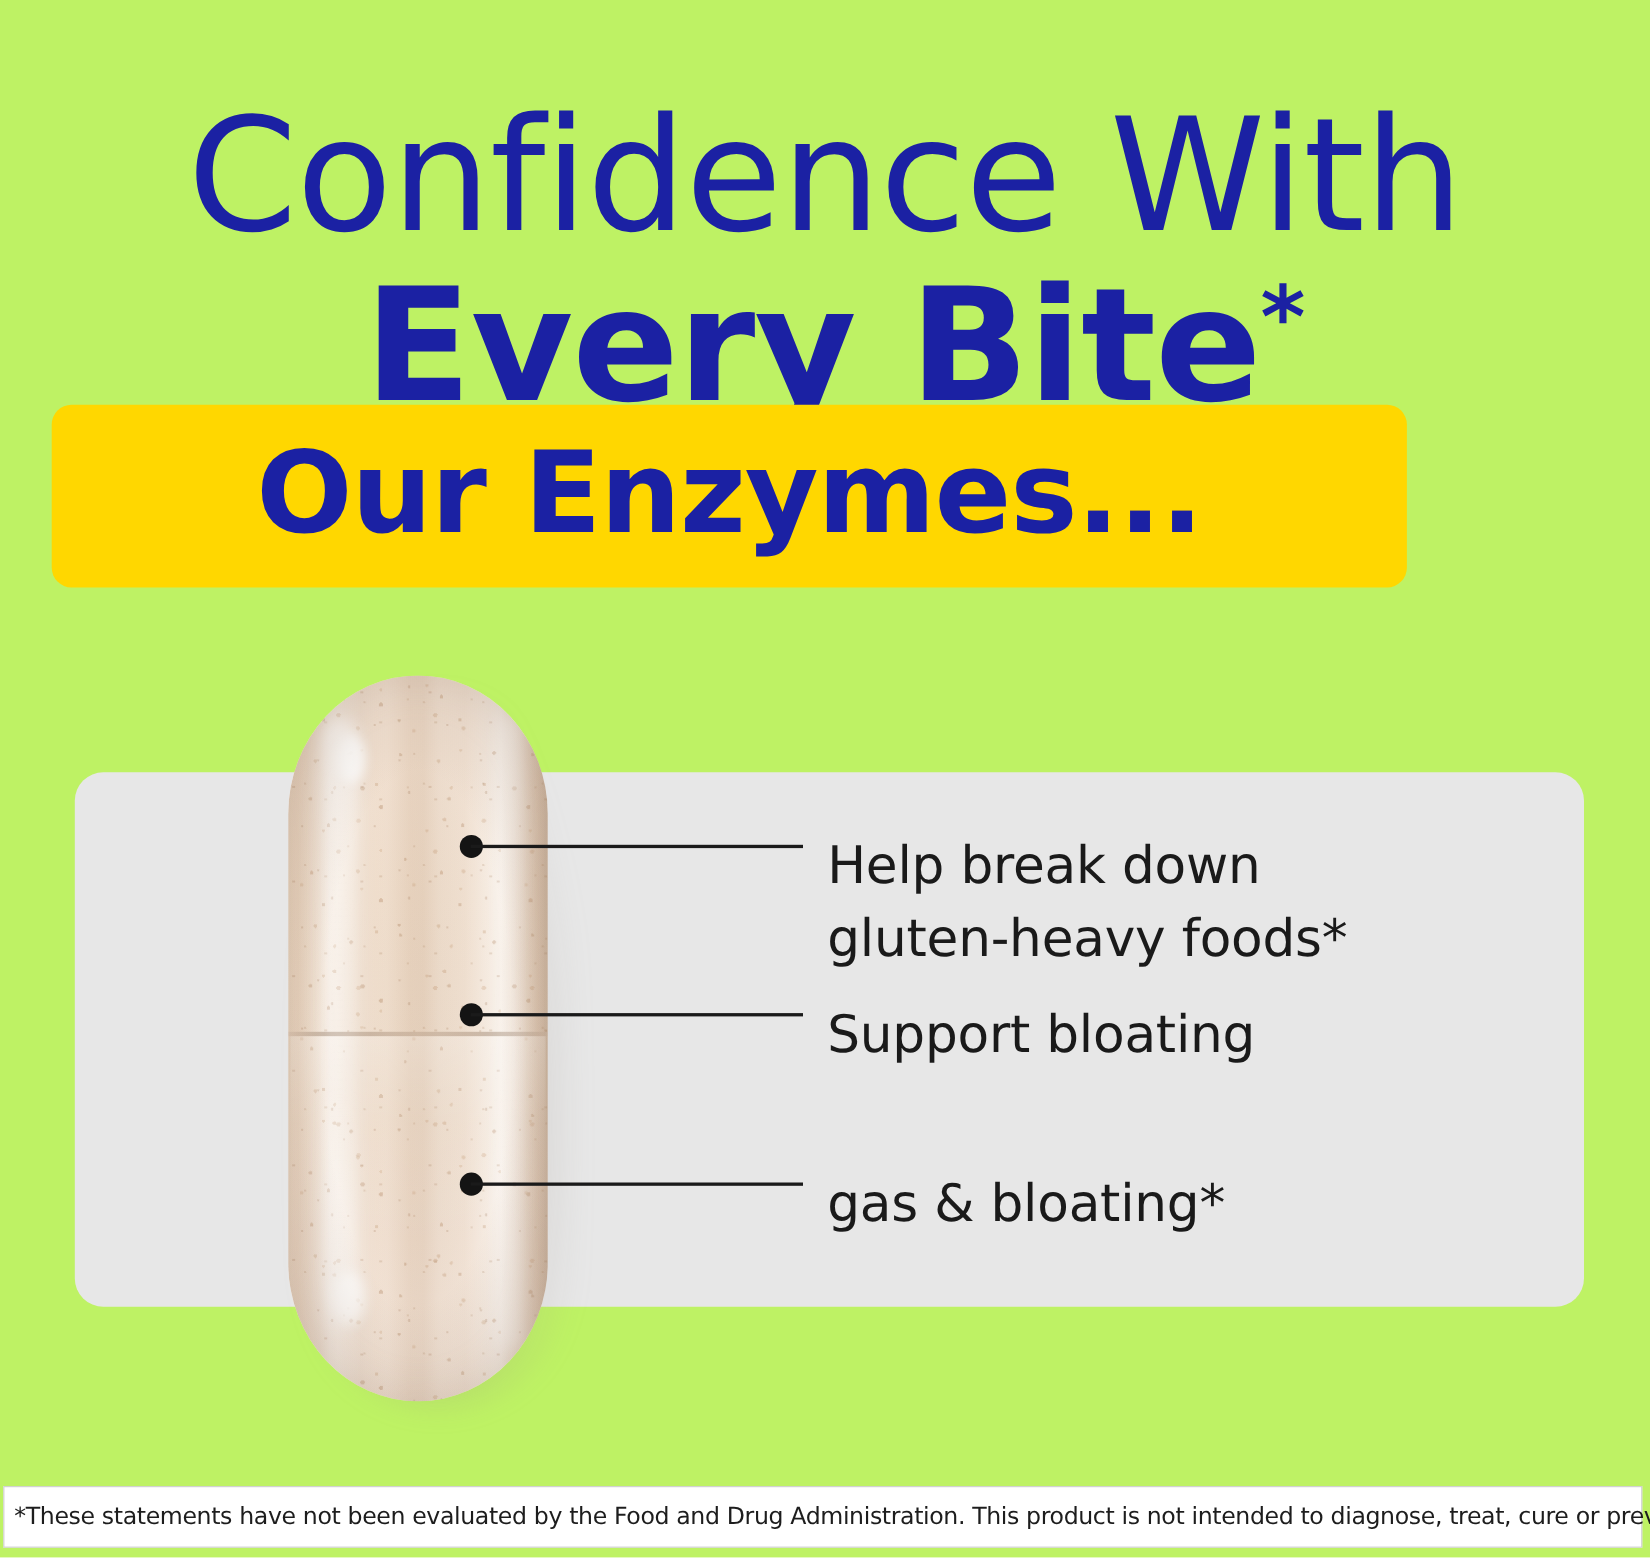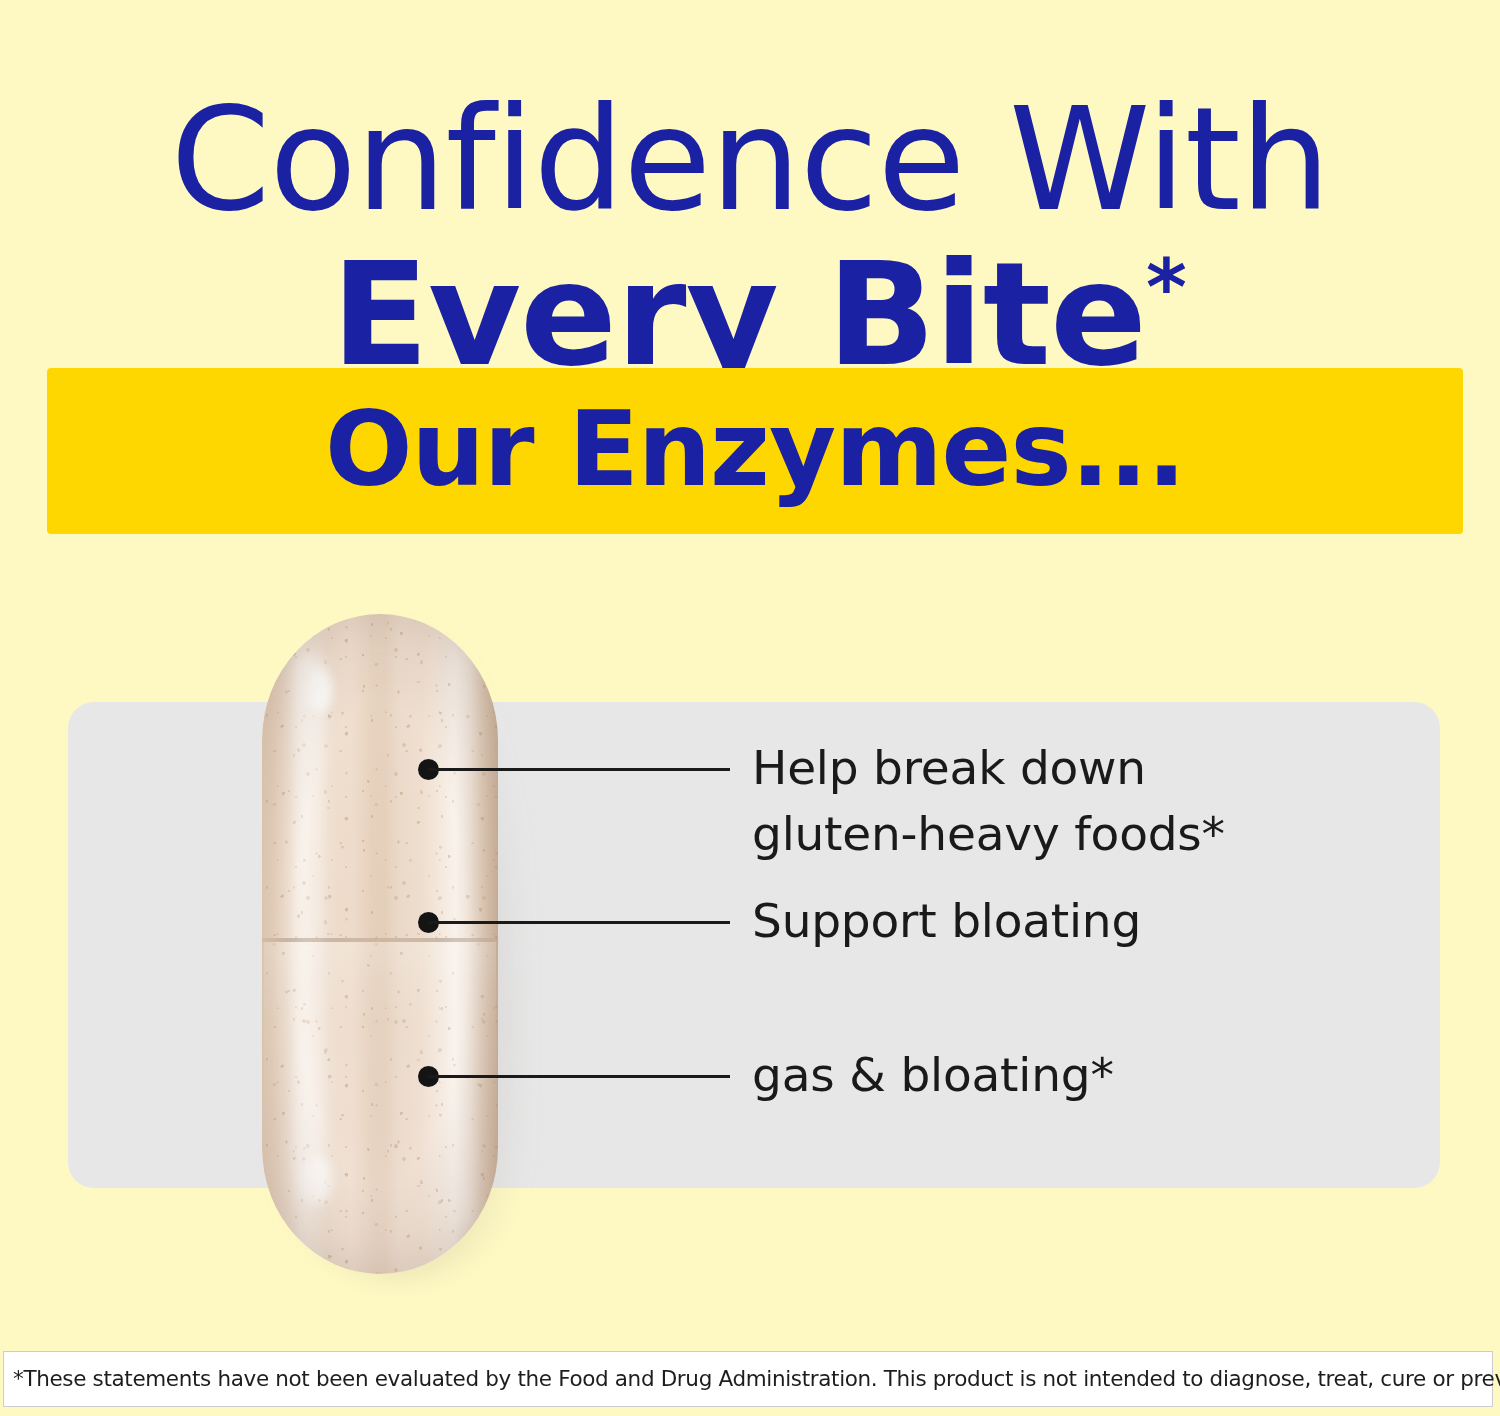--- a/index.html
+++ b/index.html
@@ -8,21 +8,21 @@
     padding: 0;
     background: #ffffff;
   }
   body {
     font-family: "Liberation Sans", sans-serif;
   }
   #page {
     position: relative;
     width: 1500px;
     height: 1416px;
-    background: #fef9c3;
+    background: #bef264;
     overflow: hidden;
   }
 
   
   .headline {
     position: absolute;
     left: 0;
     top: -14px;
     width: 1500px;
     text-align: center;
@@ -44,24 +44,24 @@
     vertical-align: super;
     line-height: 0;
     letter-spacing: 0;
   }
 
   
   .banner {
     position: absolute;
     left: 47px;
     top: 368px;
-    width: 1416px;
+    width: 1232px;
     height: 166px;
     background: #ffd700;
-    border-radius: 4px;
+    border-radius: 18px;
     display: flex;
     align-items: center;
     justify-content: center;
   }
   .banner-text {
     color: #1b21a3;
     font-family: "DejaVu Sans", sans-serif;
     font-weight: 700;
     font-size: 103px;
     line-height: 103px;
@@ -287,20 +287,21 @@
   
   .benefit {
     position: absolute;
     left: 752px;
     color: #1a1a1a;
     font-family: "DejaVu Sans", sans-serif;
     font-weight: 400;
     font-size: 47px;
     line-height: 66px;
     letter-spacing: -0.2px;
+    margin-top: 20px;
   }
   .benefit span { display: block; white-space: nowrap; }
 
   
   .footer-box {
     position: absolute;
     left: 3px;
     top: 1351px;
     width: 1490px;
     height: 56px;

